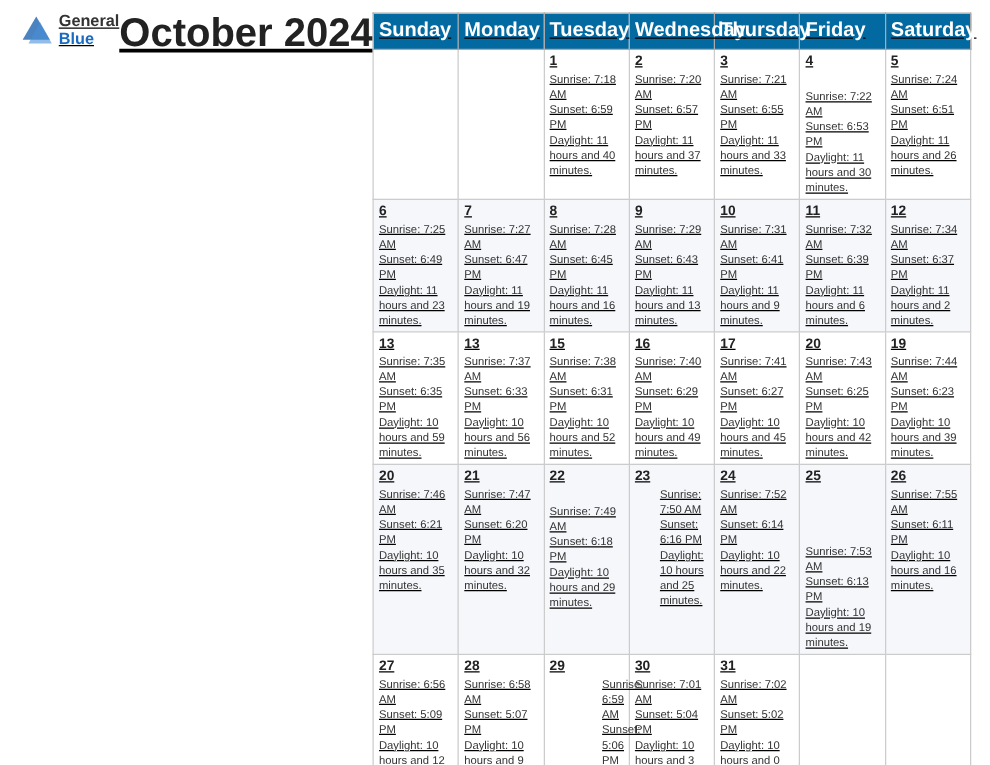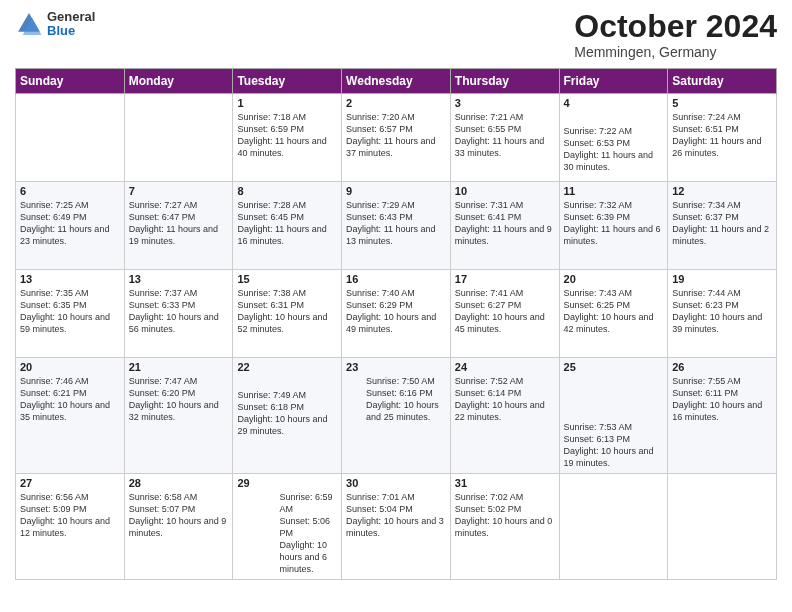--- a/index.html
+++ b/index.html
@@ -8,21 +8,22 @@
       background: #fff;
       width: 792px;
       height: 612px;
       overflow: hidden;
     }
     .page {
       width: 792px;
       height: 460px;
       padding: 10px 15px 10px 15px;
       display: flex;
-      flex-direction: column;
+      flex-direction: row;
+      text-decoration: underline;
     }
     .header {
       display: flex;
       justify-content: space-between;
       align-items: flex-start;
       margin-bottom: 8px;
     }
     .logo {
       display: flex;
       align-items: center;
@@ -55,23 +56,23 @@
       color: #444;
       margin-top: 2px;
     }
     .calendar {
       flex: 1;
       border-collapse: collapse;
       width: 100%;
       table-layout: fixed;
     }
     .calendar thead th {
-      background: #701a75;
+      background: #0369a1;
       color: #fff;
-      font-size: 12px;
+      font-size: 16px;
       font-weight: bold;
       padding: 5px 4px;
       text-align: left;
       border: 1px solid #aaa;
     }
     .calendar tbody td {
       border: 1px solid #ccc;
       vertical-align: top;
       padding: 3px 4px;
       font-size: 9.5px;
@@ -108,21 +109,20 @@
         <polygon points="18,4 32,28 4,28" fill="#2a6db5" opacity="0.85"></polygon>
         <polygon points="22,10 34,32 10,32" fill="#4a90d9" opacity="0.6"></polygon>
       </svg>
       <div class="logo-text">
         <span class="logo-general">General</span>
         <span class="logo-blue">Blue</span>
       </div>
     </div>
     <div class="title-block">
       <div class="title-month">October 2024</div>
-      <div class="title-location">Memmingen, Germany</div>
     </div>
   </div>
 
   <table class="calendar">
     <thead>
       <tr>
       <th>Sunday</th>
           <th>Monday</th>
           <th>Tuesday</th>
           <th>Wednesday</th>

